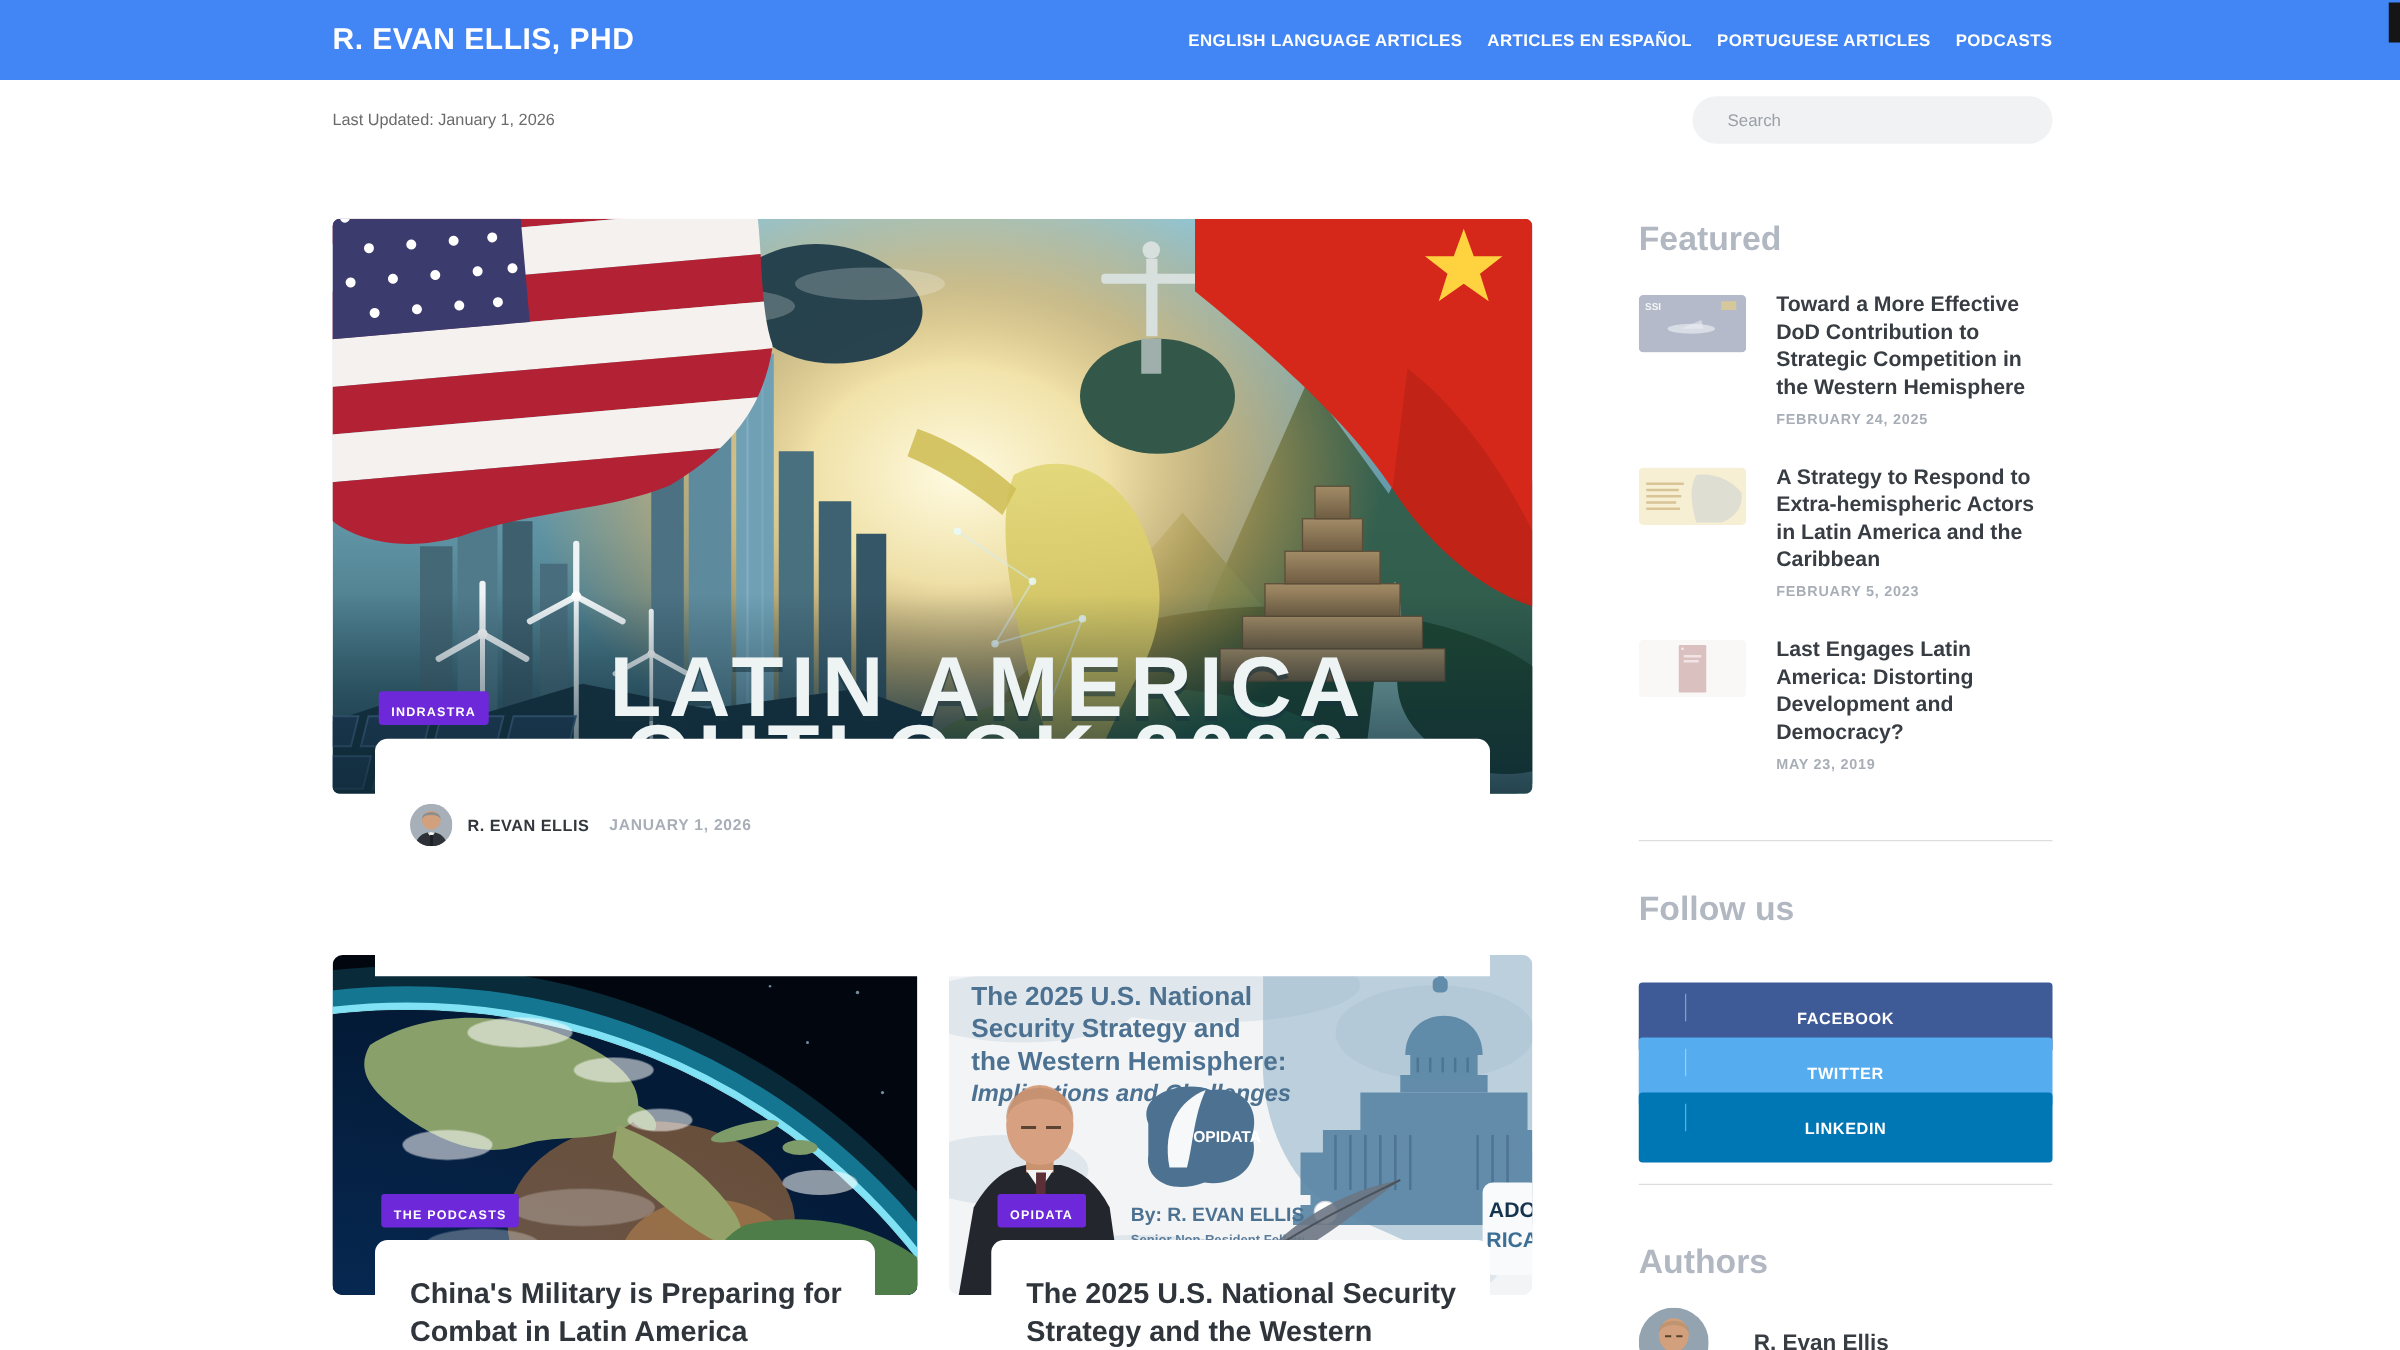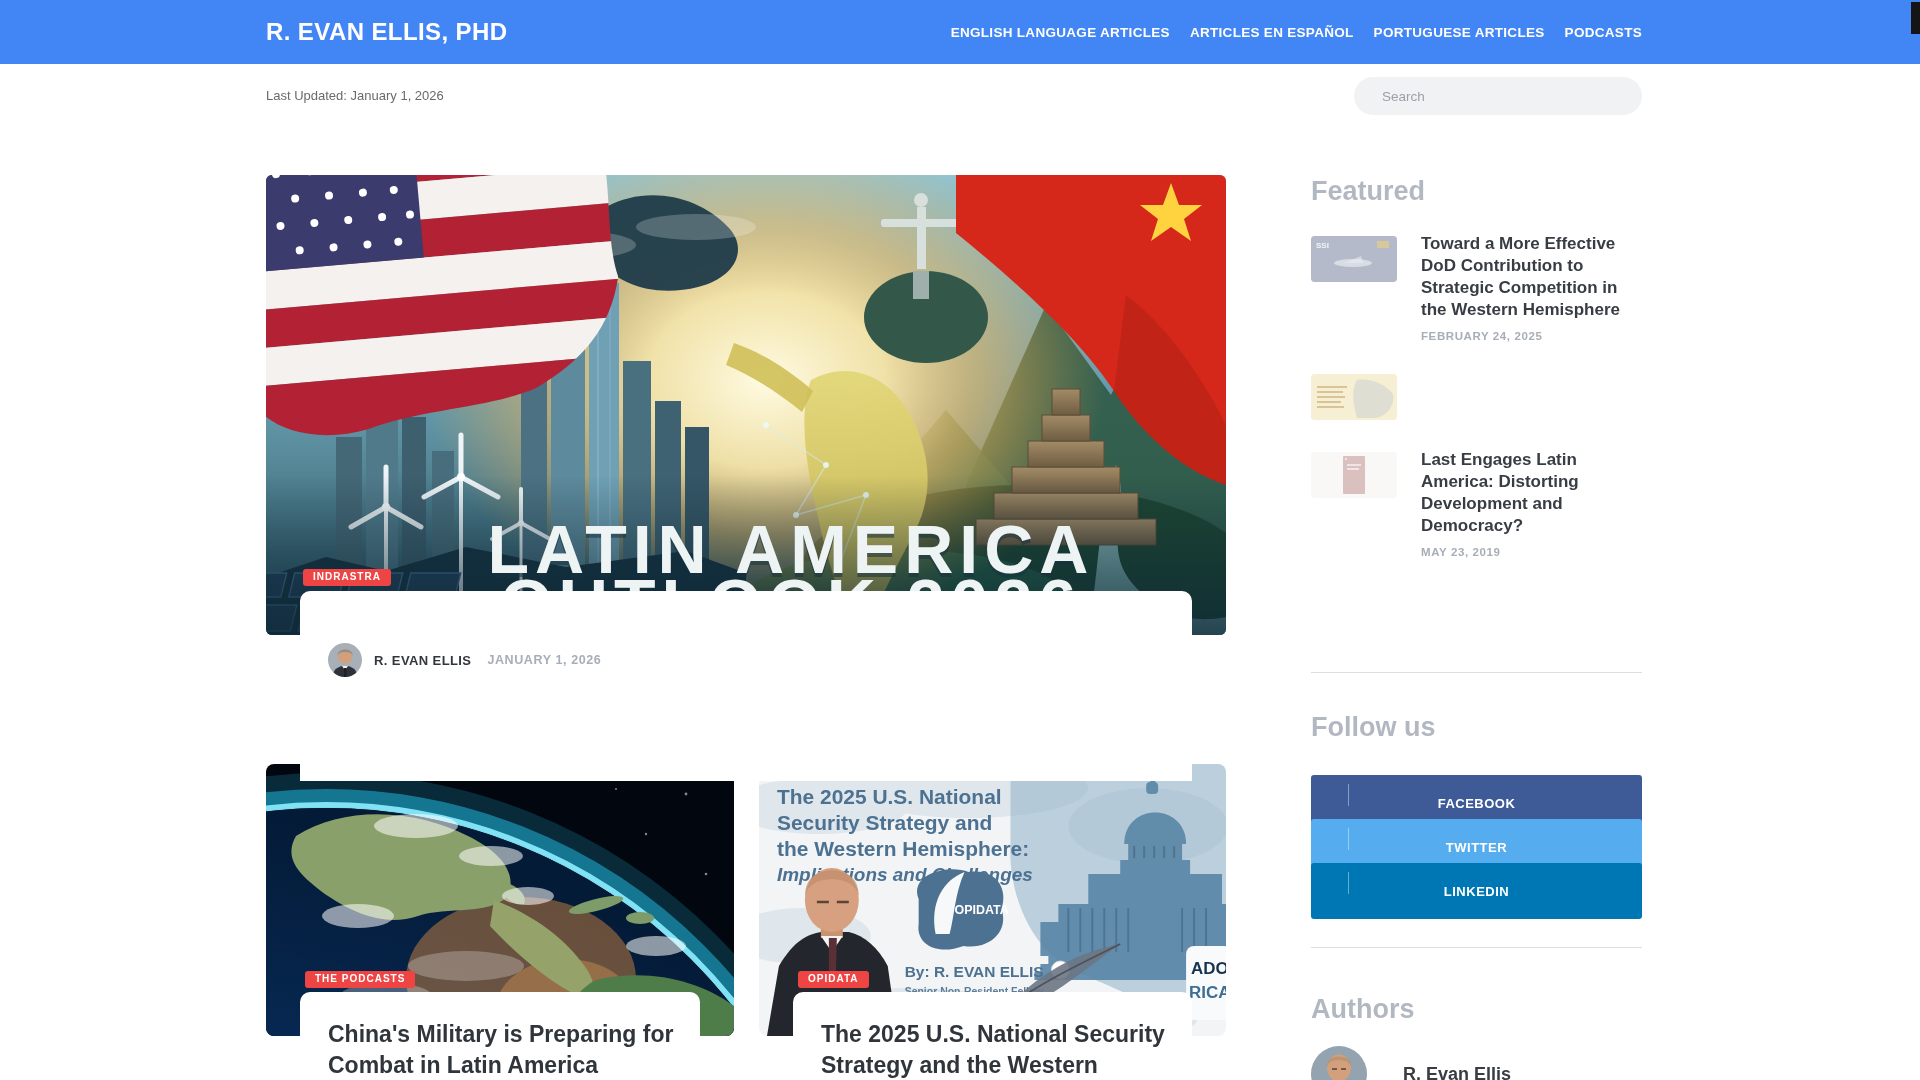--- a/index.html
+++ b/index.html
@@ -19,22 +19,22 @@
   .last-updated { position:absolute; left:266px; top:88px; font-size:13px; color:#6a6a6a; }
   .search { position:absolute; left:1354px; top:77px; width:288px; height:38px; border:none; outline:none;
             background:#f1f2f4; border-radius:19px; padding:0 20px 0 28px; font-size:13.5px; color:#444;
             font-family:"Liberation Sans",sans-serif; }
   .search::placeholder { color:#9aa0a6; }
 
   
   .hero { position:absolute; left:266px; top:175px; width:960px; height:600px; }
   .hero-img { position:absolute; left:0; top:0; width:960px; height:460px; border-radius:6px; overflow:hidden; cursor:pointer; }
   .hero-img svg { display:block; width:100%; height:100%; }
-  .badge { position:absolute; background:#ef4444; color:#fff; font-weight:bold; font-size:10px;
-           letter-spacing:1px; padding:2px 10px 4px; border-radius:3px; cursor:pointer; z-index:3;margin-top:16px; }
+  .badge { position:absolute; background:#6d28d9; color:#fff; font-weight:bold; font-size:10px;
+           letter-spacing:1px; padding:12px 10px 4px; border-radius:3px; cursor:pointer; z-index:3; }
   .hero .badge { left:37px; top:378px; }
   .hero-card { position:absolute; left:34px; right:34px; top:416px; height:190px; background:#fff;
                border-radius:10px 10px 0 0; padding:25px 28px 0; z-index:2; }
   .hero-title { font-size:28px; font-weight:bold; color:#2f353b; letter-spacing:.2px; cursor:pointer; }
   .author-row { margin-top:27px; display:flex; align-items:center; }
   .avatar-sm { width:34px; height:34px; border-radius:50%; overflow:hidden; flex:none; }
   .author-name { margin-left:12px; font-size:13px; font-weight:bold; color:#32373d; letter-spacing:.4px; cursor:pointer; }
   .post-date { margin-left:16px; font-size:12.5px; font-weight:bold; color:#a8aeb7; letter-spacing:.6px; }
 
   
@@ -55,21 +55,21 @@
   .feat-thumb { width:86px; height:46px; border-radius:4px; overflow:hidden; flex:none; margin-right:24px;
                 margin-top:3px; cursor:pointer; }
   .feat-thumb svg { display:block; width:100%; height:100%; }
   .feat-text { width:215px; }
   .feat-title { font-size:17px; font-weight:bold; color:#383d44; line-height:22px; cursor:pointer; }
   .feat-date { margin-top:9px; font-size:11.5px; font-weight:bold; color:#a8aeb7; letter-spacing:.6px; }
   .divider { position:absolute; left:1311px; width:331px; height:1px; background:#dcdde0; }
 
   .social-btn { position:absolute; left:1311px; width:331px; height:56px; border:none; border-radius:3px;
                 color:#fff; font-size:13px; font-weight:bold; letter-spacing:.5px; cursor:pointer;
-                font-family:"Liberation Sans",sans-serif; }
+                font-family:"Liberation Sans",sans-serif;margin-top:11px; }
   .social-btn::before { content:""; position:absolute; left:37px; top:9px; width:1px; height:22px;
                         background:rgba(255,255,255,.4); }
 
   .author-block { position:absolute; left:1311px; top:1046px; width:331px; display:flex; align-items:center; }
   .avatar-lg { width:56px; height:56px; border-radius:50%; overflow:hidden; flex:none; }
   .author-big-name { margin-left:36px; font-size:18px; font-weight:bold; color:#383d44; cursor:pointer; }
 
   .scroll-thumb { position:absolute; right:0; top:2px; width:9px; height:32px; background:#151515; }
 </style>
 </head>
@@ -452,20 +452,24 @@
           <g fill="#b9974e" opacity=".75">
             <rect x="6" y="12" width="30" height="2"></rect>
               <rect x="6" y="17" width="26" height="2"></rect>
             <rect x="6" y="22" width="28" height="2"></rect>
               <rect x="6" y="27" width="24" height="2"></rect>
               <rect x="6" y="32" width="27" height="2"></rect>
           </g>
           <rect width="86" height="46" fill="#ffffff" opacity=".3"></rect>
         </svg>
       </div>
+      <div class="feat-text">
+        <div class="feat-title">A Strategy to Respond to Extra-hemispheric Actors in Latin America and the Caribbean</div>
+        <div class="feat-date">FEBRUARY 5, 2023</div>
+      </div>
     </div>
 
     <div class="feat-item">
       <div class="feat-thumb">
         <svg viewBox="0 0 86 46">
             <rect width="86" height="46" fill="#f7f5f2"></rect>
           <rect x="32" y="4" width="22" height="38" rx="1" fill="#c79e9c"></rect>
           <rect x="36" y="12" width="14" height="2" fill="#e9d8d6"></rect>
             <rect x="36" y="16" width="12" height="2" fill="#e9d8d6"></rect>
           <circle cx="35" cy="7" r="1" fill="#efe6e4"></circle>

